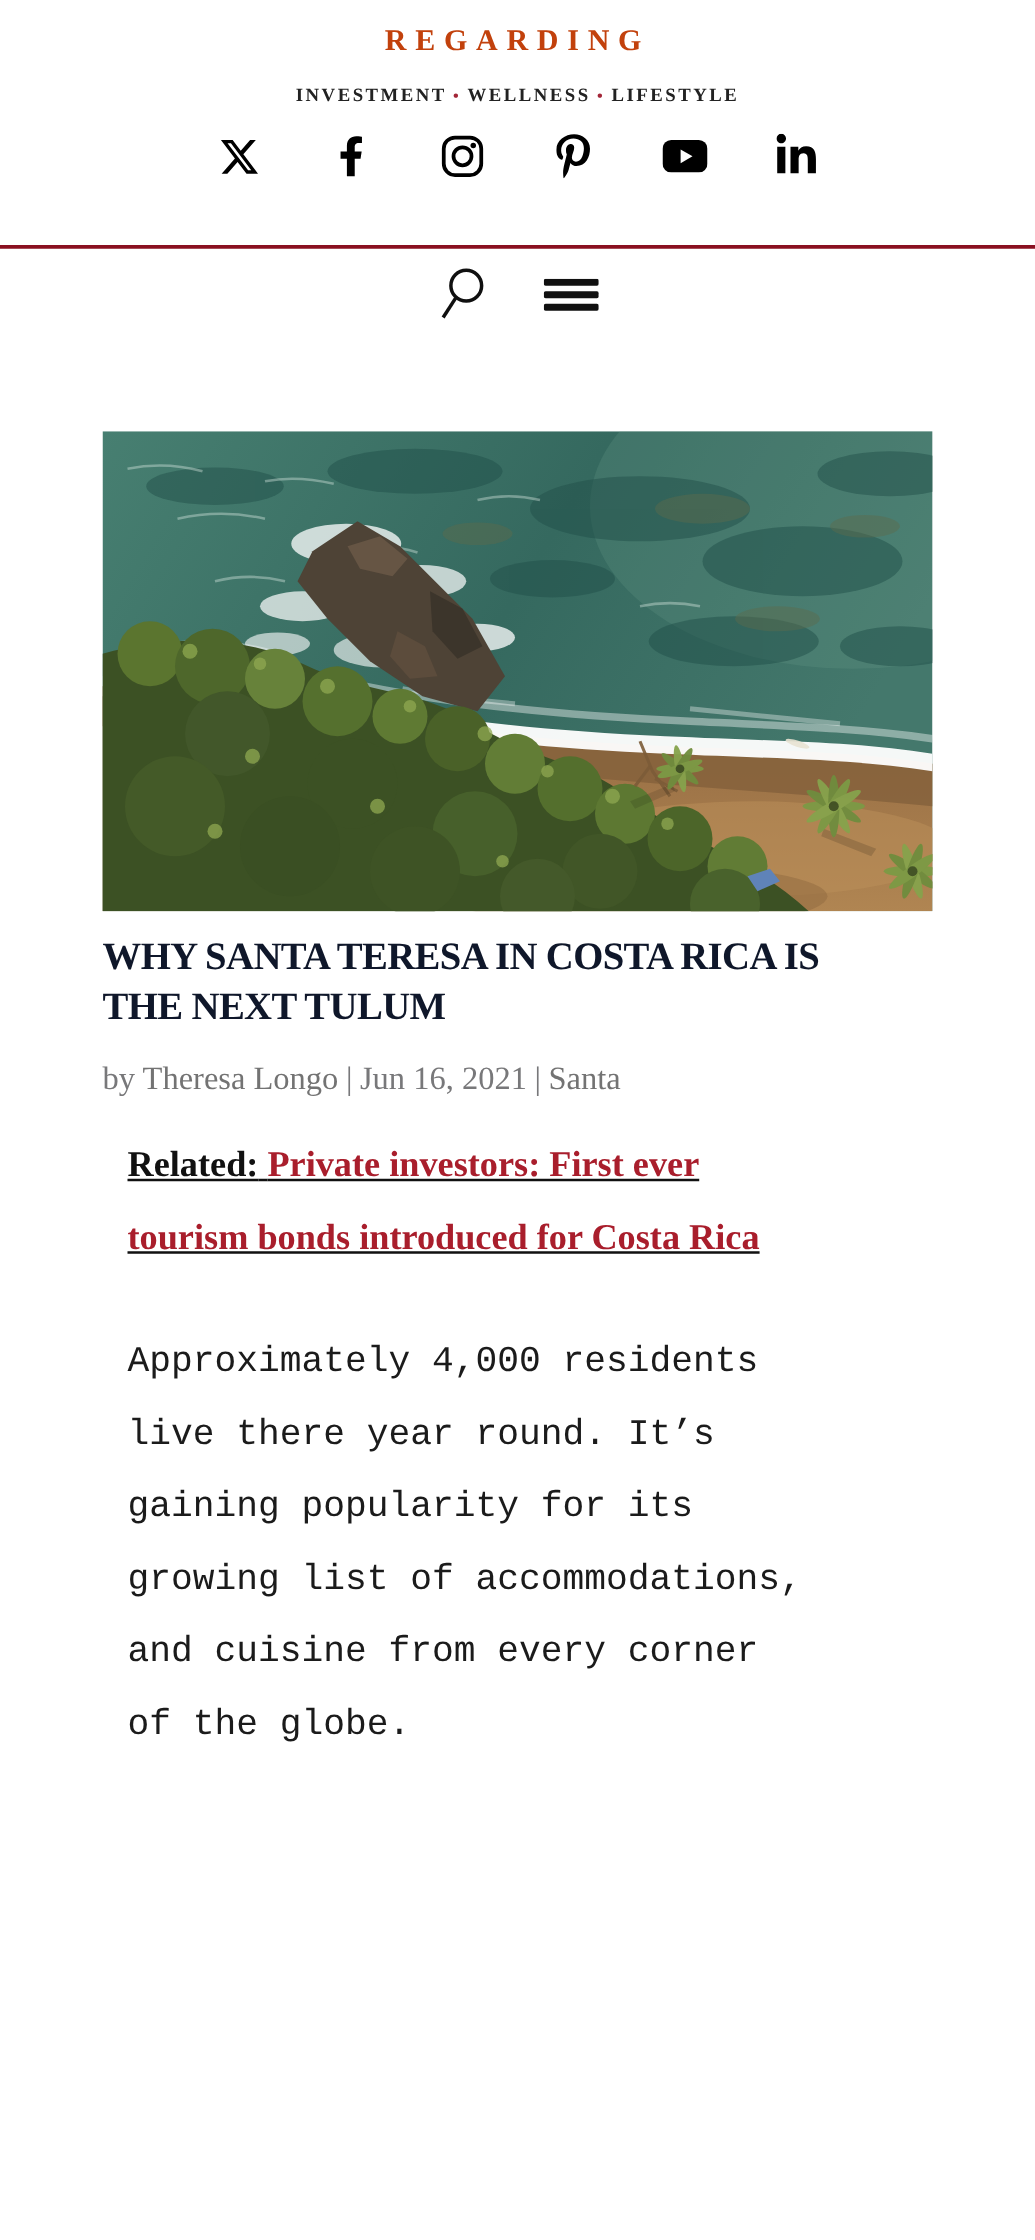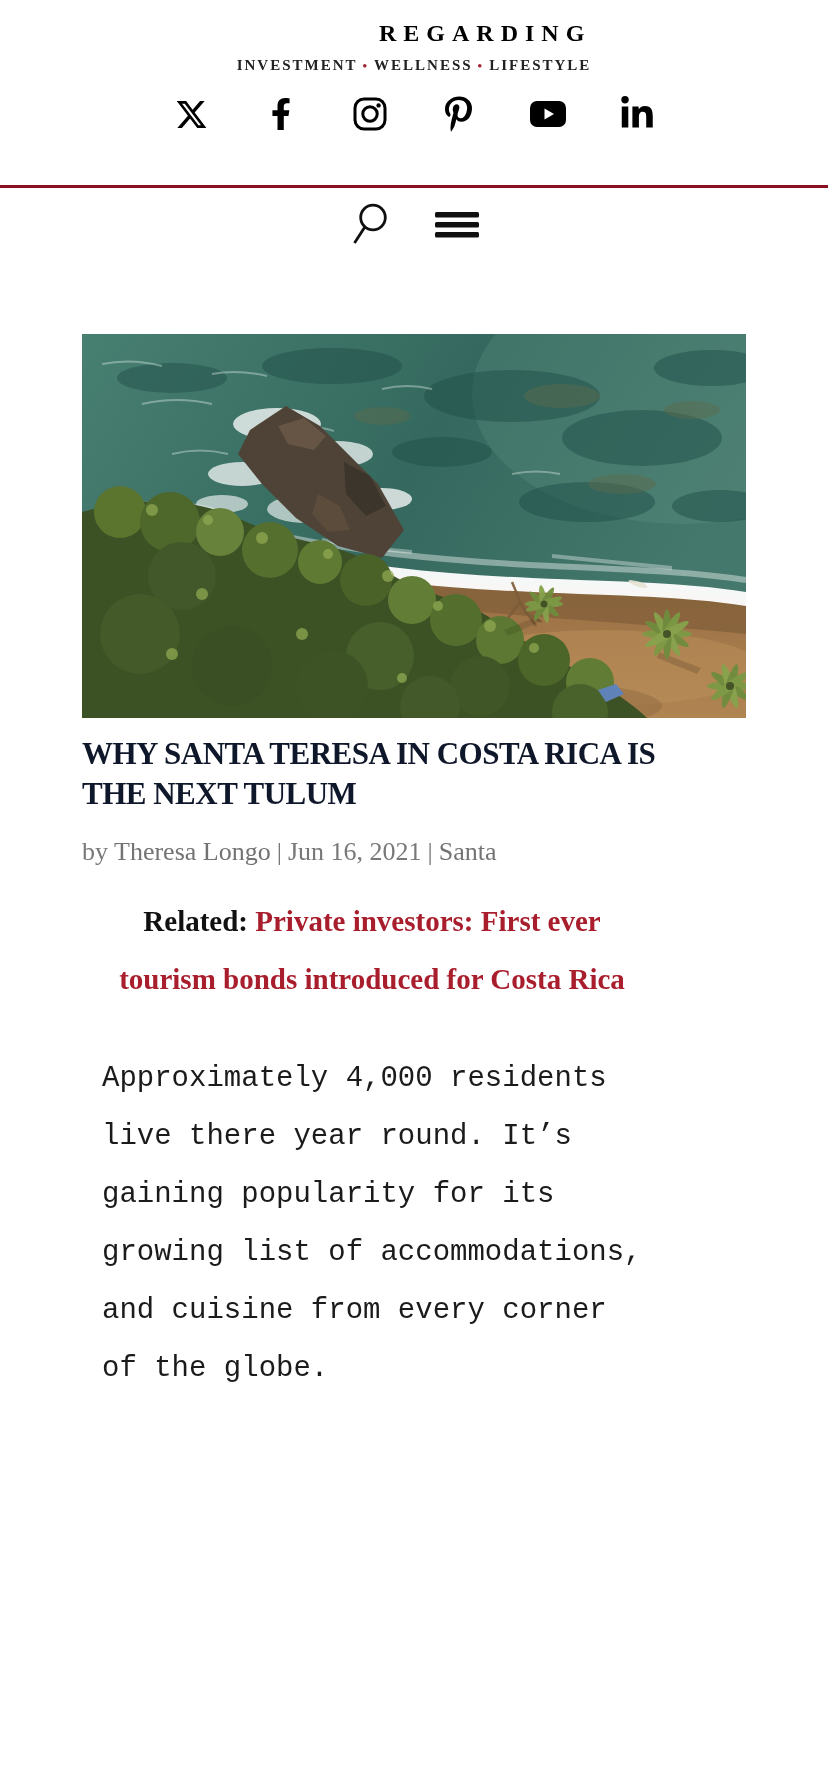--- a/index.html
+++ b/index.html
@@ -2,24 +2,24 @@
 <html><head>
 <meta charset="utf-8">
 <style>
   * { margin:0; padding:0; box-sizing:border-box; }
   html,body { width:828px; height:1792px; overflow:hidden; background:#ffffff;
     font-family:"Liberation Serif","DejaVu Serif",serif; }
 
   
   .site-header { padding-top:18px; text-align:center; }
   .logo { display:inline-block; cursor:pointer; }
-  .logo-top { font-size:24px; font-weight:700; letter-spacing:7px; color:#000000; line-height:30px;text-align:right; }
+  .logo-top { font-size:24px; font-weight:700; letter-spacing:7px; color:#c2410c; line-height:30px; }
   .logo-main { font-size:62px; font-weight:700; color:#141414; line-height:50px; letter-spacing:1px; }
   .logo-main .accent { color:#a32638; }
-  .logo-tagline { margin-top:8px; font-size:15px; font-weight:700; letter-spacing:2px; color:#222; line-height:18px; }
+  .logo-tagline { margin-top:20px; font-size:15px; font-weight:700; letter-spacing:2px; color:#222; line-height:18px; }
   .logo-tagline .dot { color:#a32638; padding:0 5px; font-size:13px; }
 
   .social-row { margin-top:20px; display:flex; justify-content:center; align-items:center; gap:53px; height:38px; }
   .social-icon { width:36px; height:36px; display:flex; align-items:center; justify-content:center; cursor:pointer; }
   .social-icon svg { display:block; }
 
   .red-divider { margin-top:52px; height:3px; width:100%; background:#8a1020; }
 
   .nav-row { margin-top:14px; display:flex; justify-content:center; align-items:center; gap:44px; height:46px; }
   .nav-icon { cursor:pointer; display:flex; align-items:center; justify-content:center; }
@@ -31,21 +31,21 @@
   .article-title { margin-top:16px; max-width:575px; font-size:31px; line-height:40px;
     font-weight:700; letter-spacing:-0.5px; color:#0f172a; }
 
   .byline { margin-top:22px; font-size:26px; line-height:32px; color:#78787a; }
   .byline .sep { padding:0 6px; }
   .byline a { color:#737373; text-decoration:none; cursor:pointer; }
 
   .article-body { margin-top:24px; padding:0 20px; color:#1b1b1b; }
   .article-body p { width:540px; font-size:29px; line-height:58px; margin:0 0 42px 0; }
   .article-body p:last-child { margin-bottom:0;font-family:Liberation Mono, monospace; }
-  .related { text-align:center; font-weight:700; color:#111; }
+  .related { font-weight:700; color:#111;text-decoration:underline; }
   .related a { color:#a91e2c; text-decoration:none; font-weight:700; cursor:pointer; }
 </style>
 </head>
 <body>
 
 <header class="site-header">
   <div class="logo">
     <div class="logo-top">REGARDING</div>
     <div class="logo-tagline"><span>INVESTMENT</span><span class="dot">•</span><span>WELLNESS</span><span class="dot">•</span><span>LIFESTYLE</span></div>
   </div>

